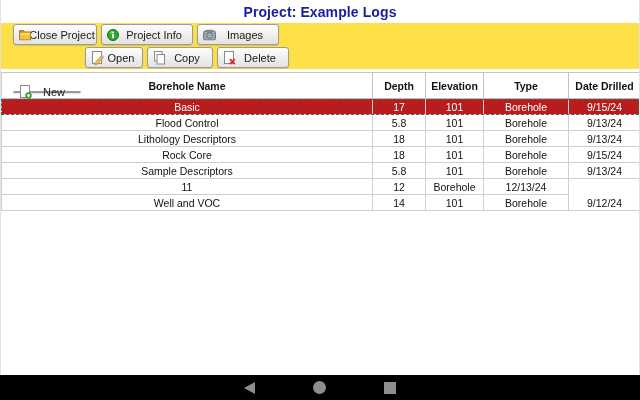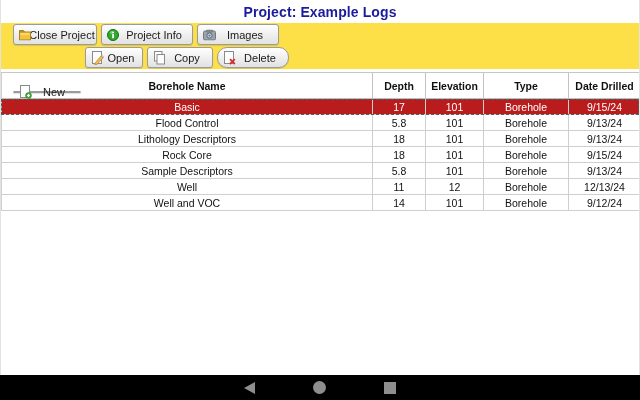--- a/index.html
+++ b/index.html
@@ -34,21 +34,21 @@
     font-size:11px; color:#1a1a1a;
     padding-left:14px;
   }
   .uibtn .ico { position:absolute; left:5px; top:50%; transform:translateY(-50%); display:flex; }
   .tab-close   { width:84px; }
   .tab-info    { width:92px; }
   .tab-images  { width:82px; }
   .btn-new     { width:68px;margin-top:44px; }
   .btn-open    { width:58px; }
   .btn-copy    { width:66px; }
-  .btn-delete  { width:72px;border-radius:10px; }
+  .btn-delete  { width:72px; }
 
   .grid { margin-top:3px; font-size:10.5px; color:#111; }
   .gridrow { display:grid; grid-template-columns:372px 53px 58px 85px 72px; height:16px; }
   .gridhead { height:27px; font-weight:bold; border-top:1px solid #c6c6c6; background:#fff; }
   .cell {
     display:flex; align-items:center; justify-content:center;
     border-right:1px solid #cfcfcf; border-bottom:1px solid #cfcfcf;
     white-space:nowrap; overflow:hidden;
   }
   .cell:first-child { border-left:1px solid #cfcfcf; }
@@ -195,21 +195,20 @@
       <div class="cell">9/15/24</div>
     </div>
     <div class="gridrow">
       <div class="cell">Sample Descriptors</div>
       <div class="cell">5.8</div>
       <div class="cell">101</div>
       <div class="cell">Borehole</div>
       <div class="cell">9/13/24</div>
     </div>
     <div class="gridrow">
-      <div class="cell">Well</div>
       <div class="cell">11</div>
       <div class="cell">12</div>
       <div class="cell">Borehole</div>
       <div class="cell">12/13/24</div>
     </div>
     <div class="gridrow">
       <div class="cell">Well and VOC</div>
       <div class="cell">14</div>
       <div class="cell">101</div>
       <div class="cell">Borehole</div>

